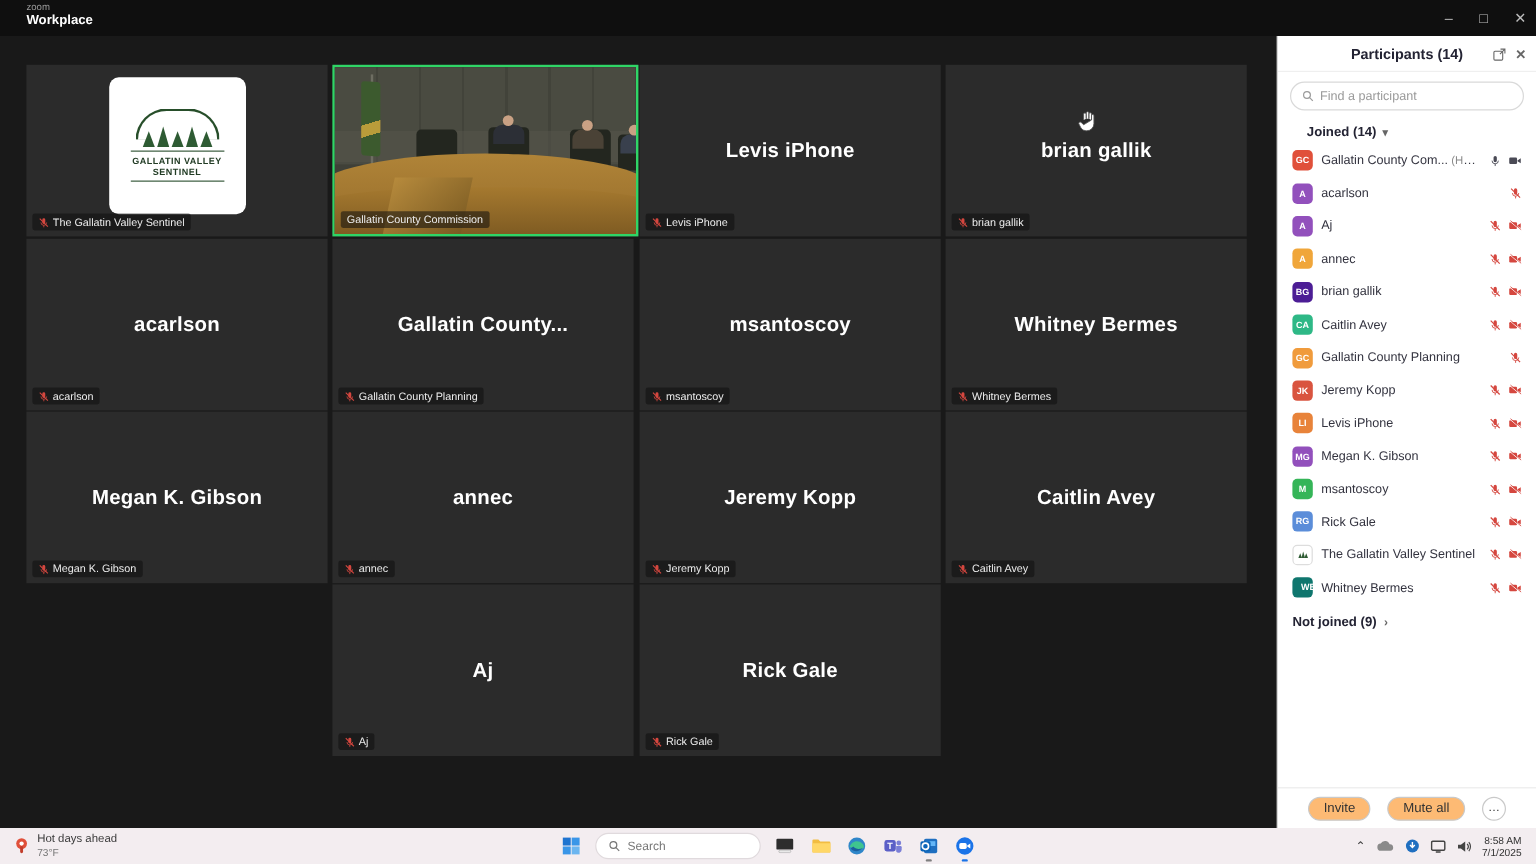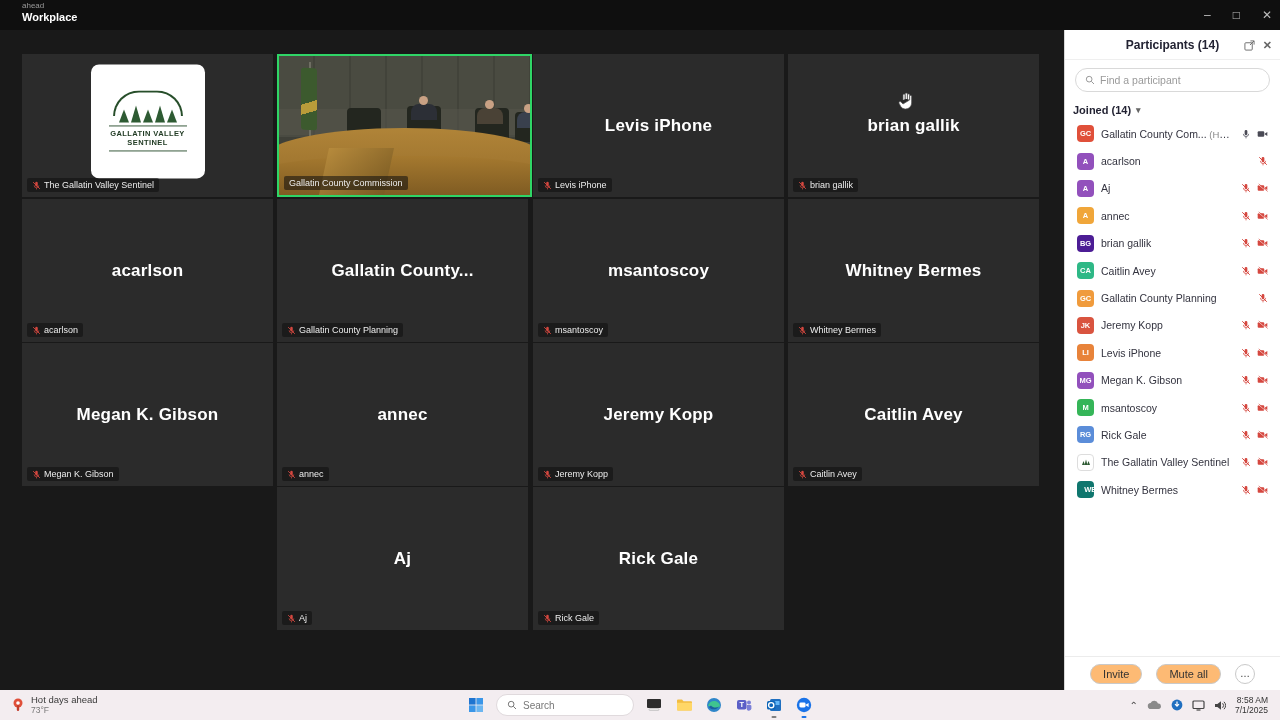--- a/index.html
+++ b/index.html
@@ -61,21 +61,21 @@
   
   .panel { position:absolute; left:1064px; top:30px; width:216px; height:660px; background:#ffffff;
            border-left:1px solid #d8d8d8; display:flex; flex-direction:column; }
   .panel-header { position:relative; height:30px; display:flex; align-items:center; justify-content:center;
                   font-size:12px; font-weight:700; color:#232333; border-bottom:1px solid #efefef; }
   .panel-header .hicons { position:absolute; right:8px; top:0; height:30px; display:flex; align-items:center; gap:8px;
                   color:#666; font-size:11px; }
   .search-wrap { padding:8px 10px 4px;text-align:right; }
   .search-box { display:flex; align-items:center; gap:5px; border:1px solid #d9d9d9; border-radius:14px;
                 height:24px; padding:0 9px; color:#9a9a9a; font-size:10.5px; background:#fff; }
-  .joined-hdr { padding:8px 8px 4px; font-size:11px; font-weight:700; color:#232333; display:flex; align-items:center; gap:5px; }
+  .joined-hdr { padding:8px 24px 4px; font-size:11px; font-weight:700; color:#232333; display:flex; align-items:center; gap:5px; }
   .joined-hdr .chev { font-size:9px; color:#666; }
   .plist { flex:0 0 auto; }
   .prow { display:flex; align-items:center; height:27.4px; padding:0 12px; gap:7px; }
   .pavatar { width:17px; height:17px; border-radius:4px; color:#fff; font-size:7.5px; font-weight:700;
              display:flex; align-items:center; justify-content:center; flex:0 0 auto; }
   .pavatar.img { background:#fff; border:1px solid #ddd; }
   .pname { font-size:10.5px; color:#33333f; flex:1; white-space:nowrap; overflow:hidden; text-overflow:ellipsis; }
   .pname .suffix { color:#8a8a8a; font-size:9.5px; }
   .picons { display:flex; gap:6px; align-items:center; flex:0 0 auto; }
   .notjoined { padding:10px 12px; font-size:11px; font-weight:700; color:#232333; display:flex; align-items:center; gap:6px; }
@@ -107,21 +107,21 @@
   
   .cursor-hand { position:absolute; left:898px; top:62px; }
 </style>
 </head>
 <body>
 
 <div id="stage">
 
   <div class="titlebar">
     <div class="brand">
-      <div class="small">ahead</div>
+      <div class="small">zoom</div>
       <div class="big">Workplace</div>
     </div>
     <div class="wincontrols">
       <span>–</span>
       <span>□</span>
       <span>✕</span>
     </div>
   </div>
 
   <div class="gallery">
@@ -617,20 +617,24 @@
           <svg width="11" height="10" viewBox="0 0 16 14">
               <rect x="1" y="3" width="9.5" height="8" rx="1.5" fill="#d5473f"></rect>
               <path d="M11 6.5l4-2.5v6l-4-2.5z" fill="#d5473f"></path>
               <line x1="1.5" y1="1.5" x2="14.5" y2="12.5" stroke="#fff" stroke-width="1"></line>
               <line x1="2.5" y1="1" x2="15.5" y2="12" stroke="#d5473f" stroke-width="1"></line>
             </svg>
         </span>
       </div>
     </div>
 
+    <div class="notjoined">
+      <span>Not joined (9)</span>
+      <span class="chev">›</span>
+    </div>
 
     <div class="panel-spacer"></div>
 
     <div class="panel-footer">
       <button class="pill-btn">Invite</button>
       <button class="pill-btn">Mute all</button>
       <button class="round-btn">…</button>
     </div>
   </div>
 

